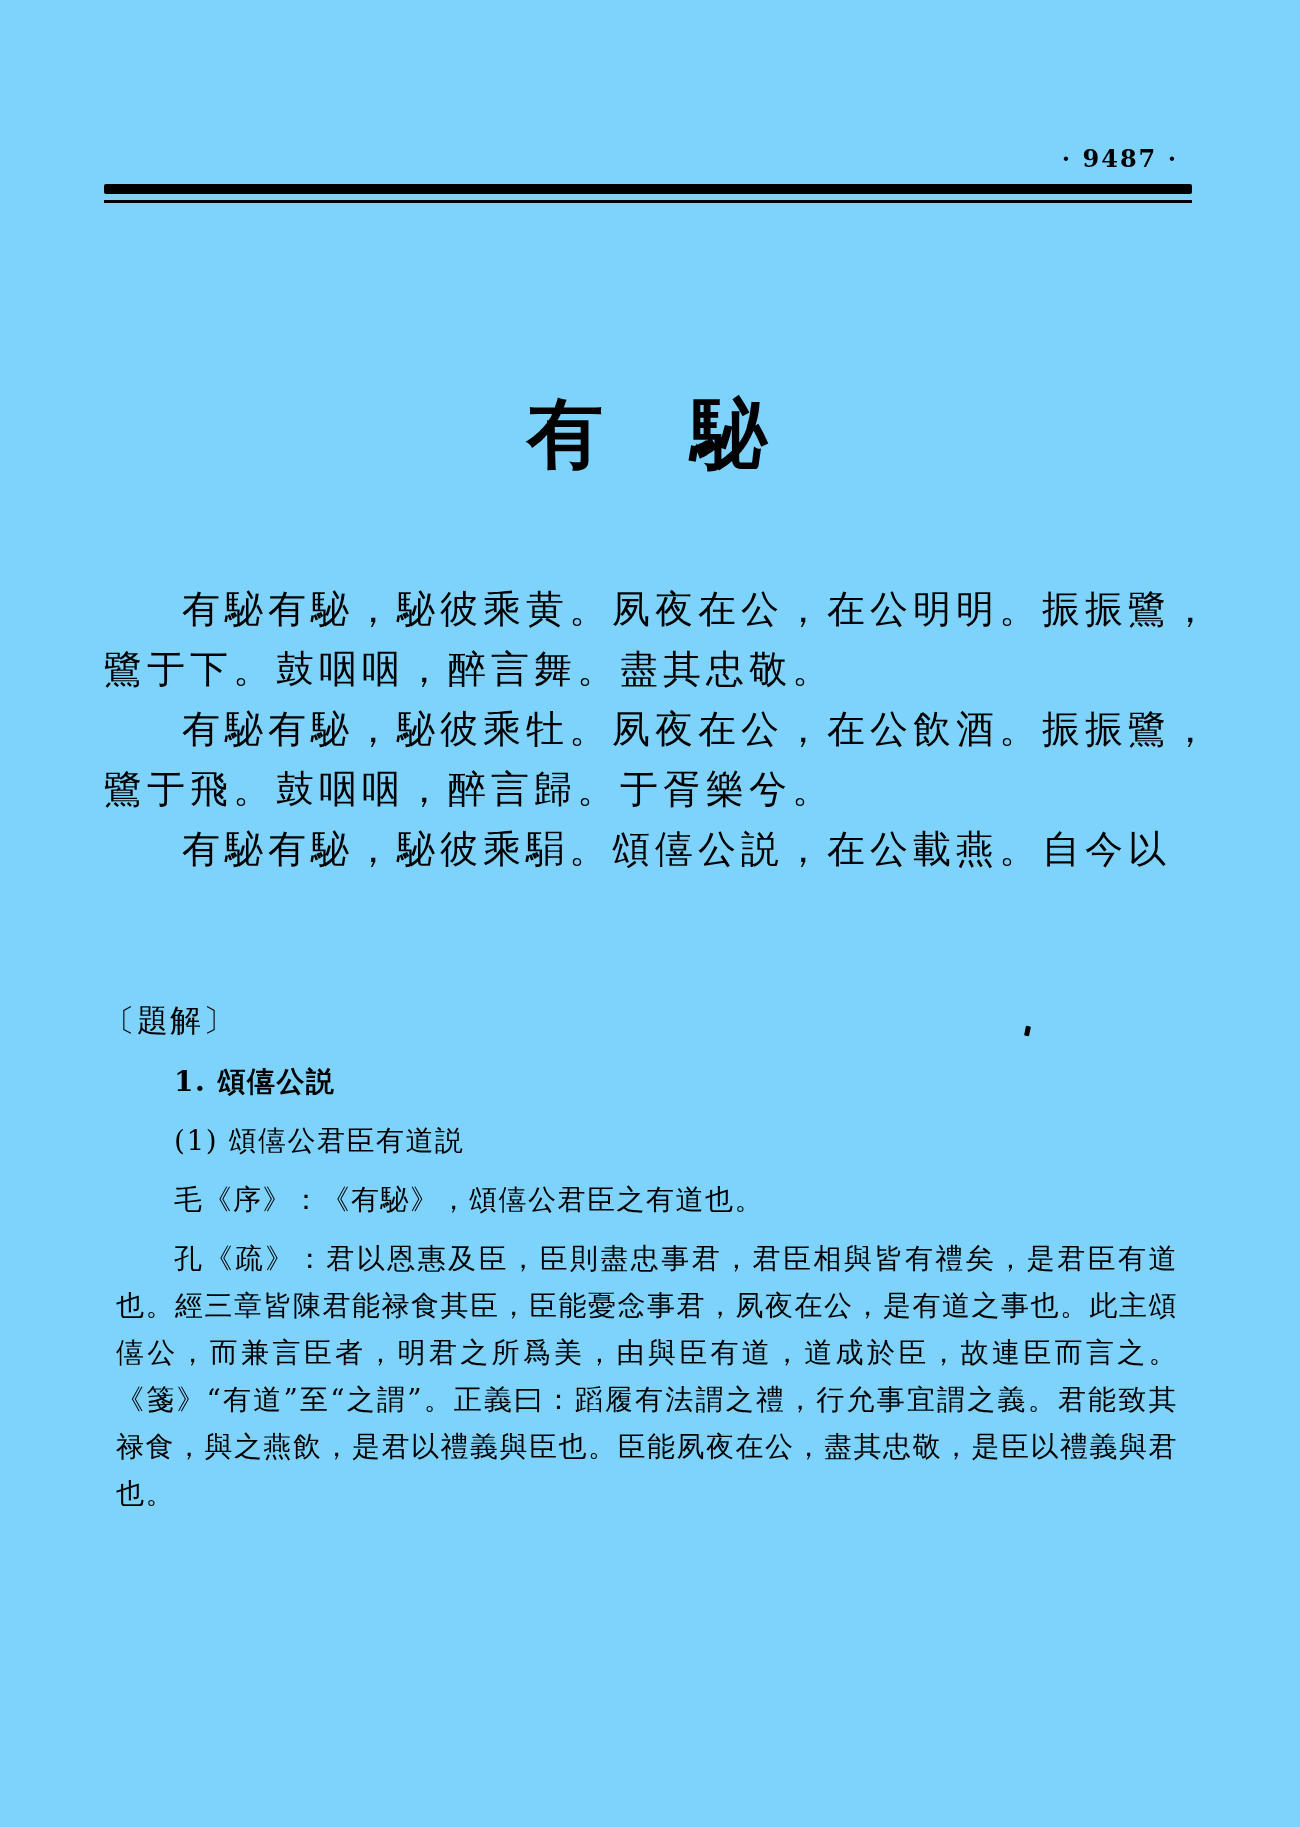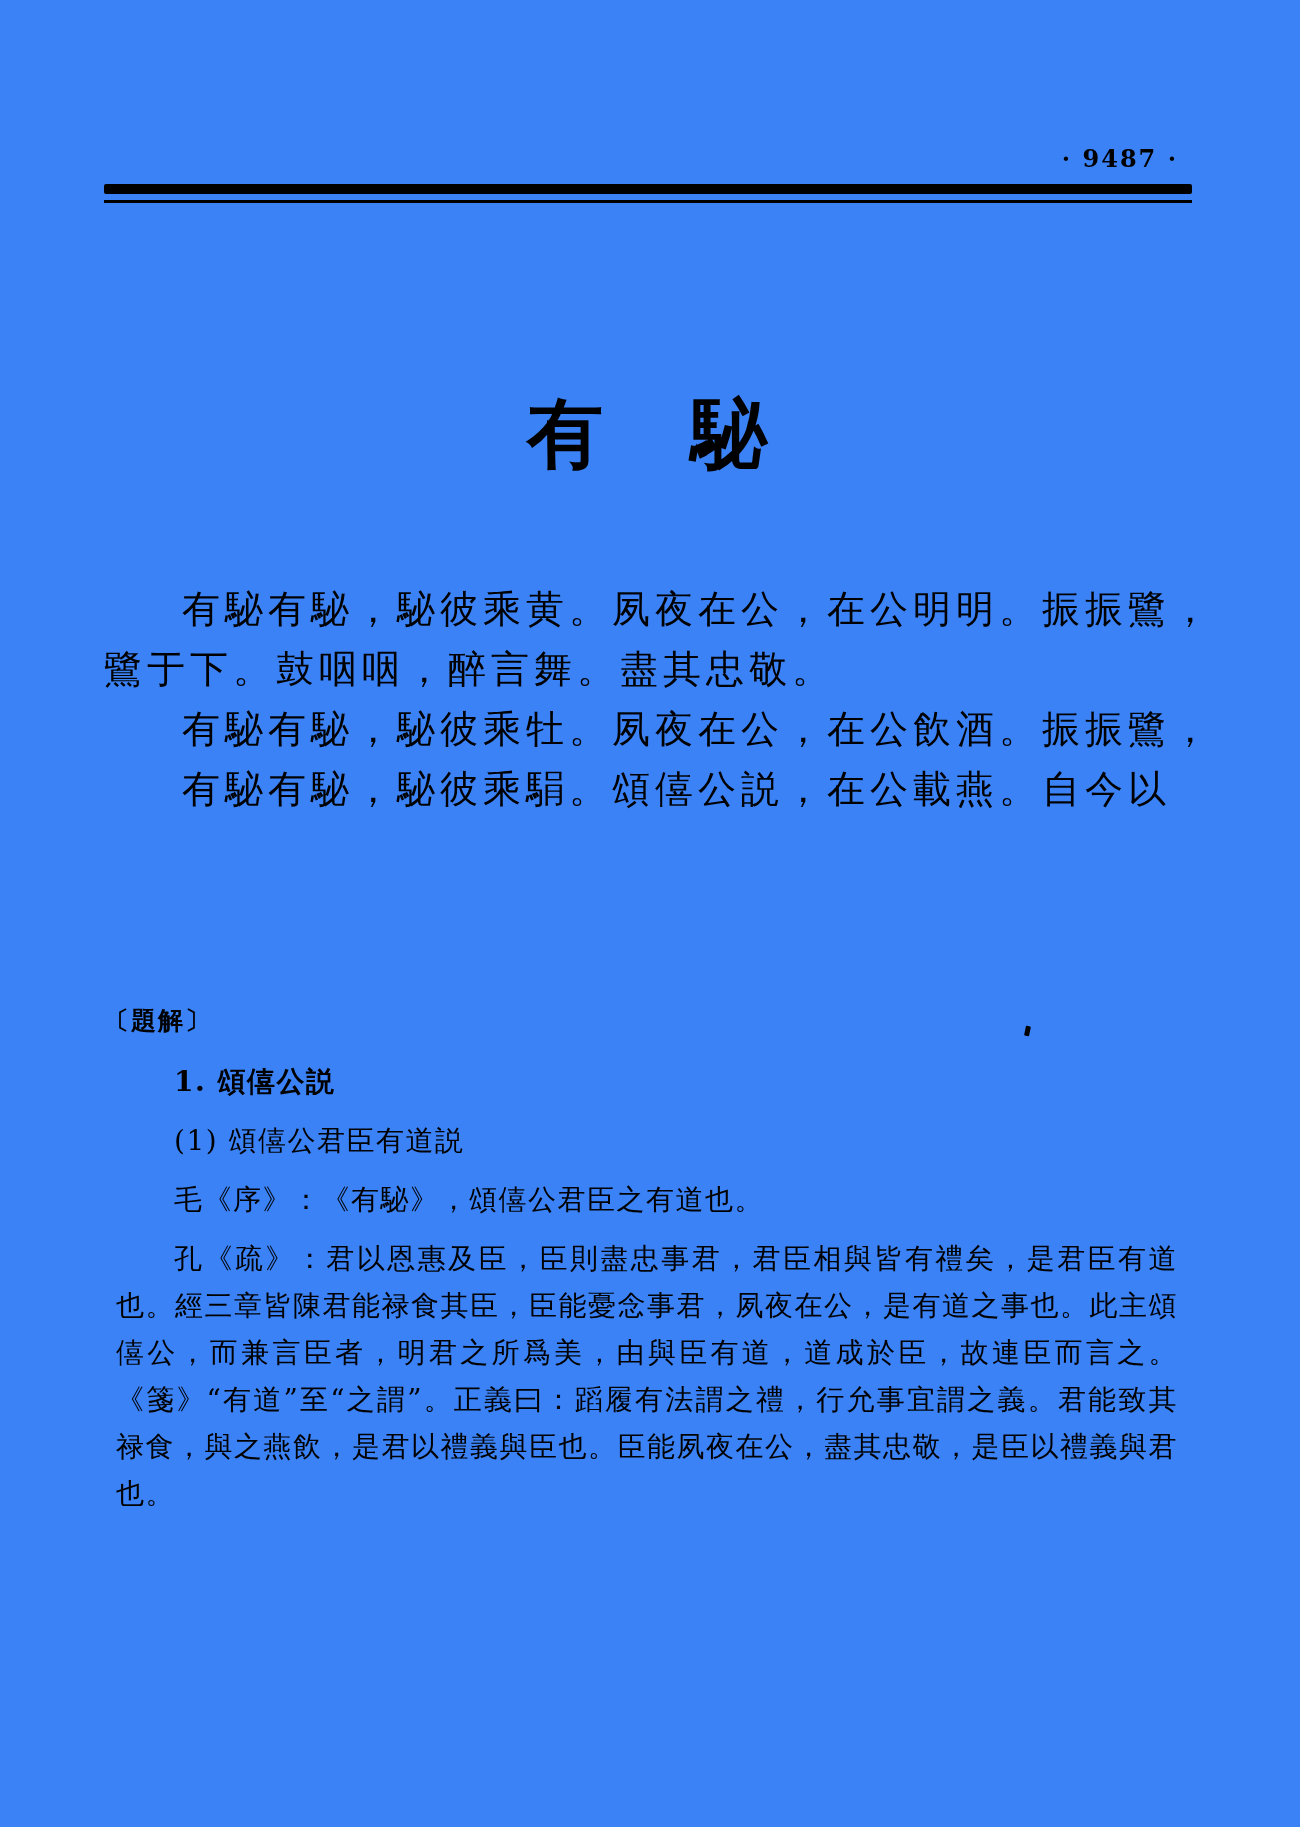--- a/index.html
+++ b/index.html
@@ -5,21 +5,21 @@
   html, body {
     margin: 0;
     padding: 0;
     background: #e8e8e8;
   }
   .page {
     position: relative;
     width: 1300px;
     height: 1827px;
     margin: 0 auto;
-    background: #3b82f6;
+    background: #7dd3fc;
     color: #000000;
     font-family: "DejaVu Serif", "Liberation Serif", serif;
     overflow: hidden;
   }
   .page-number {
     position: absolute;
     top: 144px;
     right: 122px;
     font-size: 24px;
     font-weight: bold;
@@ -76,22 +76,22 @@
     top: 997px;
     left: 104px;
     width: 1086px;
     font-size: 28px;
     line-height: 47px;
     letter-spacing: 1.5px;
     text-align: justify;
     text-justify: inter-ideograph;
   }
   .section-heading {
-    font-size: 25px;
-    font-weight: bold;
+    font-size: 31px;
+    font-weight: normal;
     letter-spacing: 2px;
     margin: 0 0 14px 0;
     text-align: left;
   }
   .para {
     margin: 12px;
     text-indent: 58px;
   }
   .para.bold {
     font-weight: bold;
@@ -121,20 +121,21 @@
 
   <h1 class="title">
     <span>有</span>
     <span>駜</span>
   </h1>
 
   <div class="poem">
     <div class="poem-line indent">有駜有駜，駜彼乘黄。夙夜在公，在公明明。振振鷺，</div>
     <div class="poem-line">鷺于下。鼓咽咽，醉言舞。盡其忠敬。</div>
     <div class="poem-line indent">有駜有駜，駜彼乘牡。夙夜在公，在公飲酒。振振鷺，</div>
+    <div class="poem-line">鷺于飛。鼓咽咽，醉言歸。于胥樂兮。</div>
     <div class="poem-line indent">有駜有駜，駜彼乘駽。頌僖公説，在公載燕。自今以</div>
   </div>
 
   <div class="commentary">
     <h2 class="section-heading">〔題解〕</h2>
     <p class="para bold">1. 頌僖公説</p>
     <p class="para">(1) 頌僖公君臣有道説</p>
     <p class="para">毛《序》：《有駜》，頌僖公君臣之有道也。</p>
     <p class="para">孔《疏》：君以恩惠及臣，臣則盡忠事君，君臣相與皆有禮矣，是君臣有道也。經三章皆陳君能禄食其臣，臣能憂念事君，夙夜在公，是有道之事也。此主頌僖公，而兼言臣者，明君之所爲美，由與臣有道，道成於臣，故連臣而言之。《箋》“有道”至“之謂”。正義曰：蹈履有法謂之禮，行允事宜謂之義。君能致其禄食，與之燕飲，是君以禮義與臣也。臣能夙夜在公，盡其忠敬，是臣以禮義與君也。</p>
   </div>

